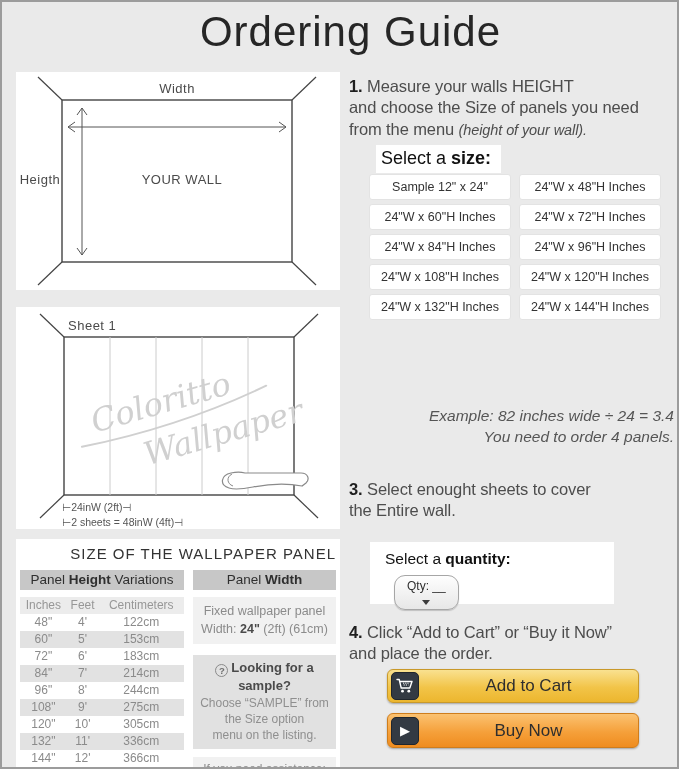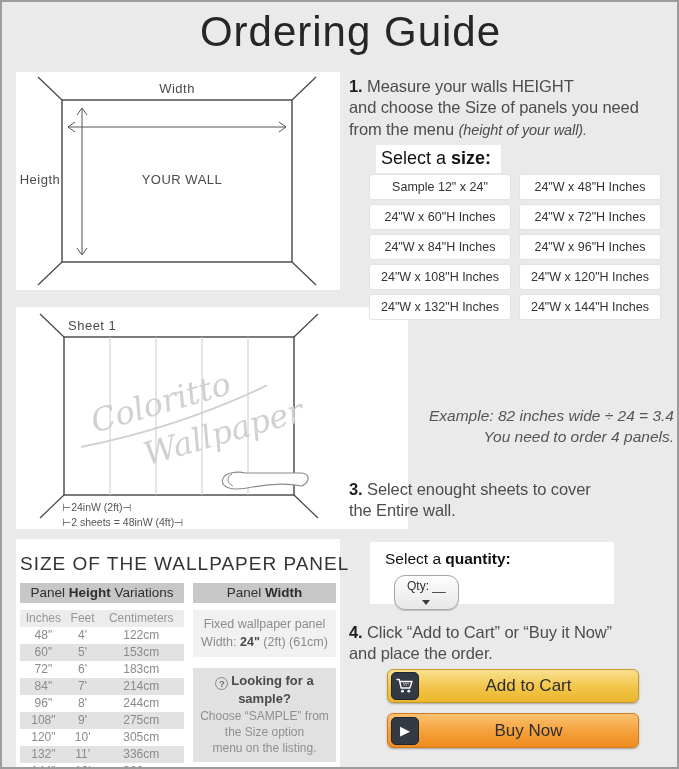--- a/index.html
+++ b/index.html
@@ -7,21 +7,21 @@
   #app{
     position:relative;width:679px;height:769px;margin:0 auto;
     background:#eaeaea;border:2px solid #9c9c9c;
     font-family:"Liberation Sans","DejaVu Sans",sans-serif;overflow:hidden;
   }
   
   .title{position:absolute;top:6px;left:0;right:0;text-align:center;
     font-size:42px;color:#262626;letter-spacing:1px;font-weight:400;padding-left:22px;}
   
   .panel-wall{position:absolute;left:14px;top:70px;width:324px;height:218px;background:#ffffff;}
-  .panel-sheet{position:absolute;left:14px;top:305px;width:392px;height:222px;background:#ffffff;}
+  .panel-sheet{position:absolute;left:14px;top:305px;width:324px;height:222px;background:#ffffff;}
   .panel-wall svg,.panel-sheet svg{display:block;}
   .diag-label{font-size:13px;fill:#4a4a4a;letter-spacing:.5px;}
   .wm{font-family:"DejaVu Serif","Liberation Serif",serif;font-style:italic;fill:#d0d0d0;}
   
   .step{position:absolute;font-size:16.5px;color:#4d4d4d;line-height:1.3;letter-spacing:-.1px;}
   .step .ln{white-space:nowrap;}
   .step b.num{color:#1f1f1f;font-weight:bold;}
   .step .it{font-style:italic;font-size:14.5px;}
   .step1{left:347px;top:74px;width:326px;}
   .step2{left:346px;top:329px;width:330px;}
@@ -53,21 +53,21 @@
     border-radius:6px;cursor:pointer;box-shadow:0 1px 2px rgba(0,0,0,.3);}
   .cta-cart{top:667px;background:linear-gradient(#f9e190,#f2c448 55%,#ecb62e);border:1px solid #c9992a;}
   .cta-buy{top:711px;height:35px;background:linear-gradient(#fbc271,#f5a03a 55%,#ef8c1f);border:1px solid #cf7d1c;}
   .icon-tile{width:28px;height:28px;min-width:28px;background:#333a43;border:1px solid #20262d;
     border-radius:5px;margin-left:3px;display:flex;align-items:center;justify-content:center;}
   .cta-label{flex:1;text-align:center;font-size:17px;color:#2e2e2e;}
   .play-glyph{color:#ffffff;font-size:13px;line-height:1;}
   
   .panel-size-info{position:absolute;left:14px;top:537px;width:324px;height:228px;
     background:#ffffff;padding:6px 4px 0 4px;}
-  .psi-heading{font-size:19px;letter-spacing:1px;color:#333;text-align:right;margin:8px 0 8px;white-space:nowrap;}
+  .psi-heading{font-size:15px;letter-spacing:1px;color:#333;text-align:right;margin:0 0 8px;white-space:nowrap;}
   .psi-cols{display:flex;gap:9px;}
   .psi-left{width:164px;}
   .psi-right{flex:1;}
   .hdr-bar{background:#c7c7c7;text-align:center;font-size:13.5px;color:#2f2f2f;padding:2px 0 3px;}
   .psi-table{width:100%;border-collapse:collapse;font-size:12px;color:#8b8b8b;
     text-align:center;margin-top:7px;}
   .psi-table th{background:#ececec;font-weight:400;color:#979797;padding:1px 0 2px;}
   .psi-table td{padding:1px 0 2px;}
   .psi-table tbody tr:nth-child(even){background:#e2e2e2;}
   .fixed-box{background:#f1f1f1;margin-top:7px;padding:6px 2px;text-align:center;

